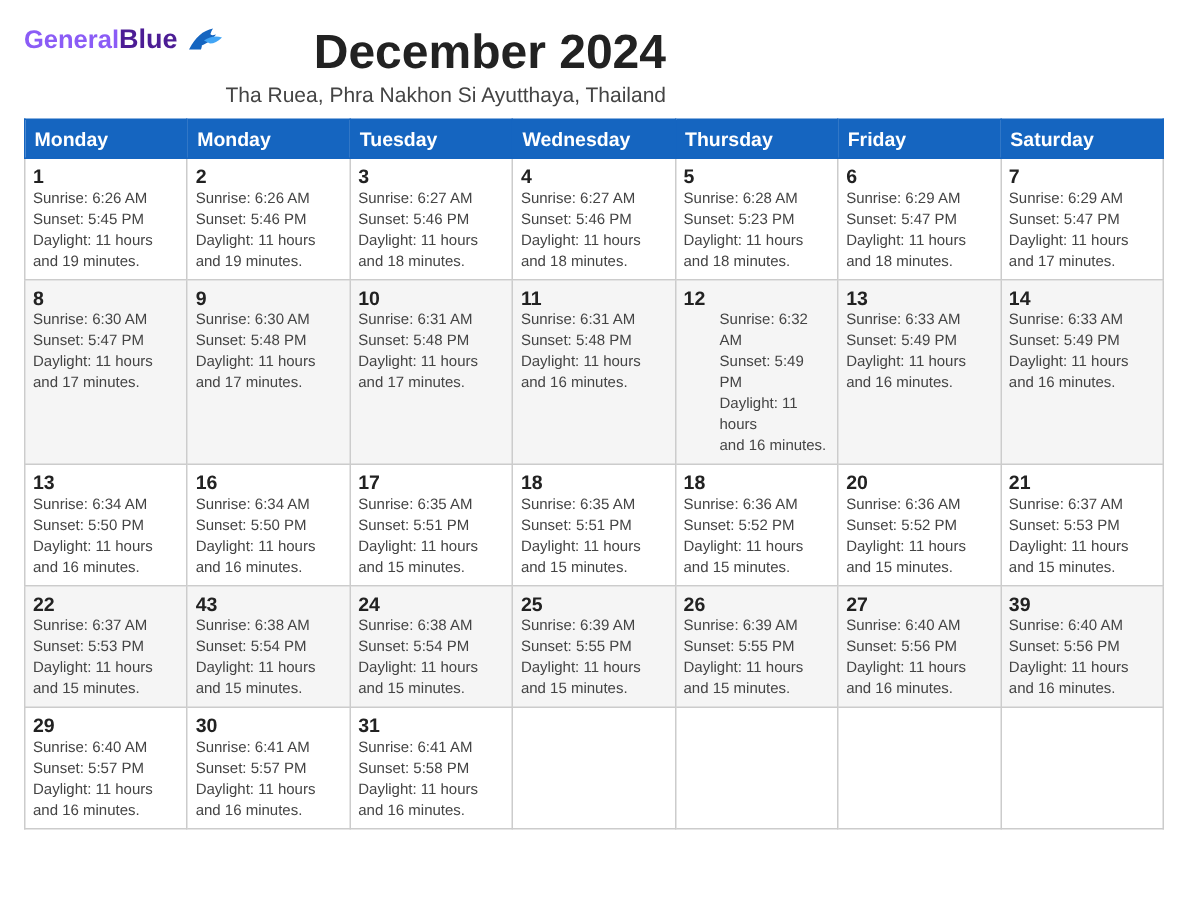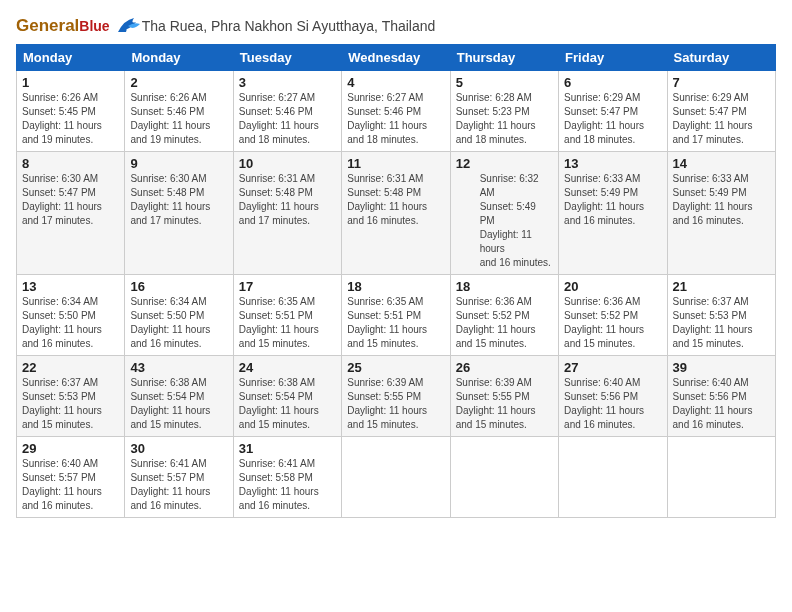--- a/index.html
+++ b/index.html
@@ -80,29 +80,30 @@
       margin-left: 4px;
     }
   </style>
 </head>
 <body>
 
 <div class="header-area">
   <div class="logo-wrapper">
     <div style="display:flex;align-items:center;">
       <div>
-        <span style="font-size:17px;font-weight:bold;color:#a16207;">General</span><span style="font-size:14px;font-weight:bold;color:#b91c1c;">Blue</span>
+        <span style="font-size:17px;font-weight:bold;color:#8b5cf6;">General</span><span style="font-size:18px;font-weight:bold;color:#4c1d95;">Blue</span>
       </div>
       <svg class="logo-svg" viewBox="0 0 28 20" fill="none" xmlns="http://www.w3.org/2000/svg">
         <path d="M4 16 Q10 4 20 2 Q16 8 22 6 Q18 12 10 14 Q14 10 12 16 Z" fill="#1565c0"></path>
         <path d="M14 10 Q20 6 26 8 Q22 12 18 12 Z" fill="#42a5f5"></path>
       </svg>
     </div>
   </div>
   <div class="title-block">
+    <div class="month-title">December 2024</div>
     <div class="location-title">Tha Ruea, Phra Nakhon Si Ayutthaya, Thailand</div>
   </div>
 </div>
 
 <table class="calendar-table">
   <thead>
     <tr id="weekday-header">
         <th>Monday</th>
         <th>Monday</th>
         <th>Tuesday</th>

